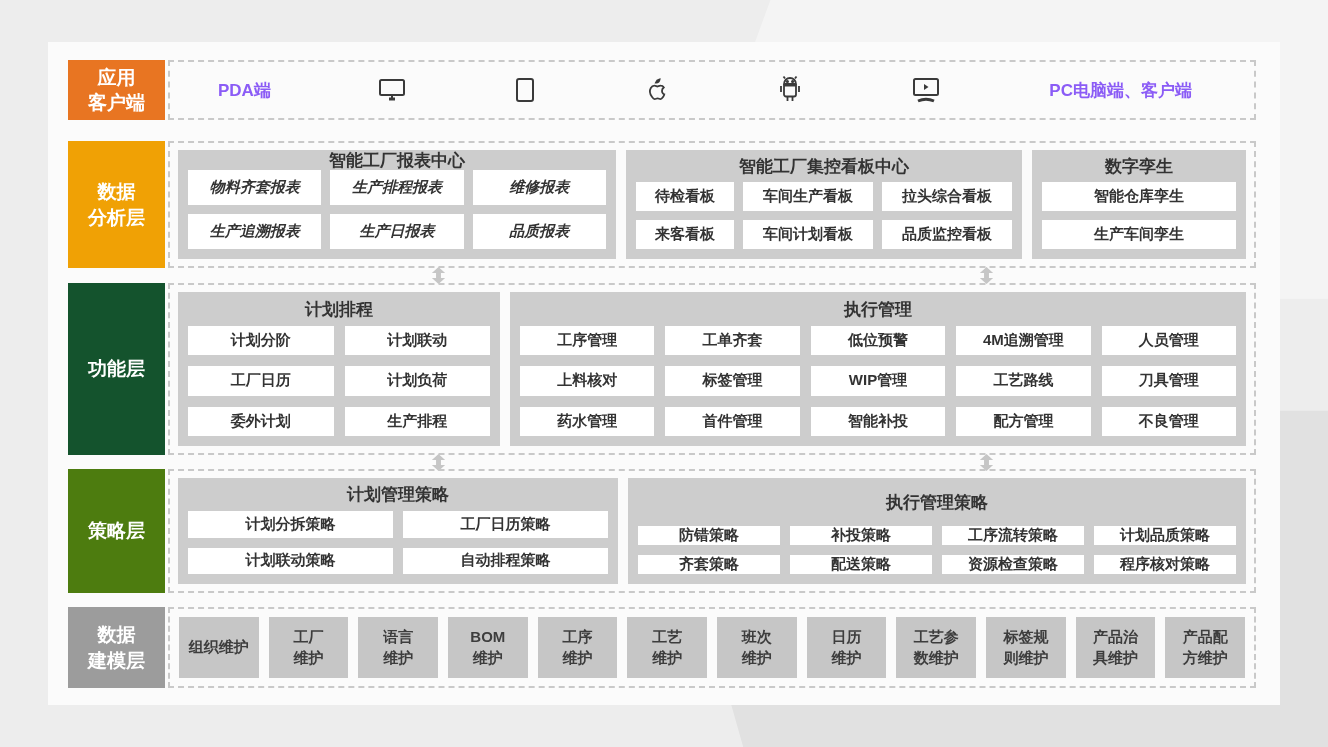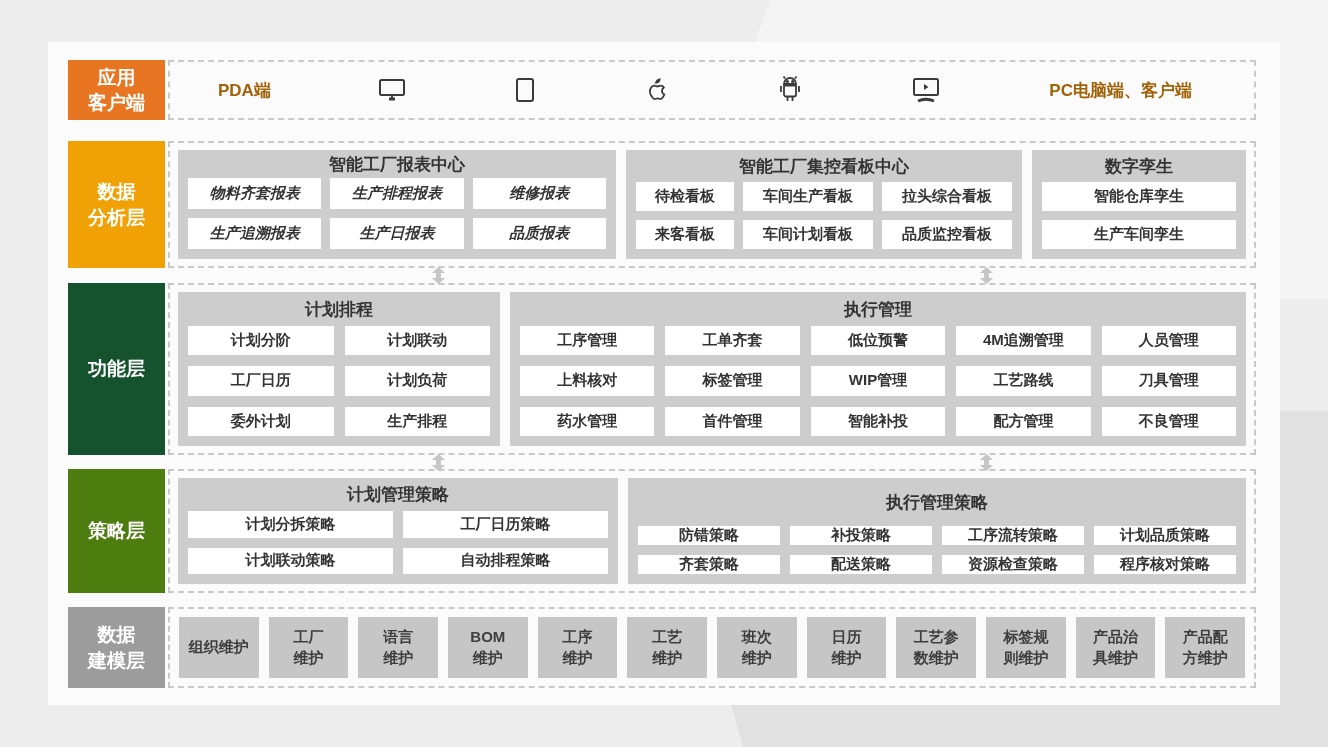--- a/index.html
+++ b/index.html
@@ -28,21 +28,21 @@
   }
   .dashed-box {
     position:absolute; left:120px; width:1088px;
     border:2px dashed #c9c9c9;
   }
   
   .client-strip {
     display:flex; align-items:center; justify-content:space-between;
     padding:0 62px 0 48px; height:100%;
   }
-  .client-text { font-size:17px; font-weight:bold; color:#a16207; }
+  .client-text { font-size:17px; font-weight:bold; color:#8b5cf6; }
   .client-icon svg { display:block; }
   
   .row-flex { display:flex; gap:10px; padding:7px 8px; height:100%; }
   .section { background:#cdcdcd; padding:0 10px 10px; display:flex; flex-direction:column; }
   .section-title {
     text-align:center; font-weight:bold; font-size:17px; color:#333;
     display:flex; align-items:center; justify-content:center;
   }
   .grid { display:grid; gap:9px; flex:1; }
   .cell {
@@ -113,21 +113,21 @@
     </div>
   </div>
 
   <div class="layer-label" style="top:99px;height:127px;background:#f0a105;">
     <span>数据</span>
     <span>分析层</span>
   </div>
   <div class="dashed-box" style="top:99px;height:127px;">
     <div class="row-flex">
       <div class="section" style="width:438px;">
-        <div class="section-title" style="height:28px;">智能工厂报表中心</div>
+        <div class="section-title" style="height:20px;">智能工厂报表中心</div>
         <div class="grid" style="grid-template-columns:repeat(3,1fr);font-style:italic;">
           <div class="cell">物料齐套报表</div>
           <div class="cell">生产排程报表</div>
           <div class="cell">维修报表</div>
           <div class="cell">生产追溯报表</div>
           <div class="cell">生产日报表</div>
           <div class="cell">品质报表</div>
         </div>
       </div>
       <div class="section" style="width:396px;">

